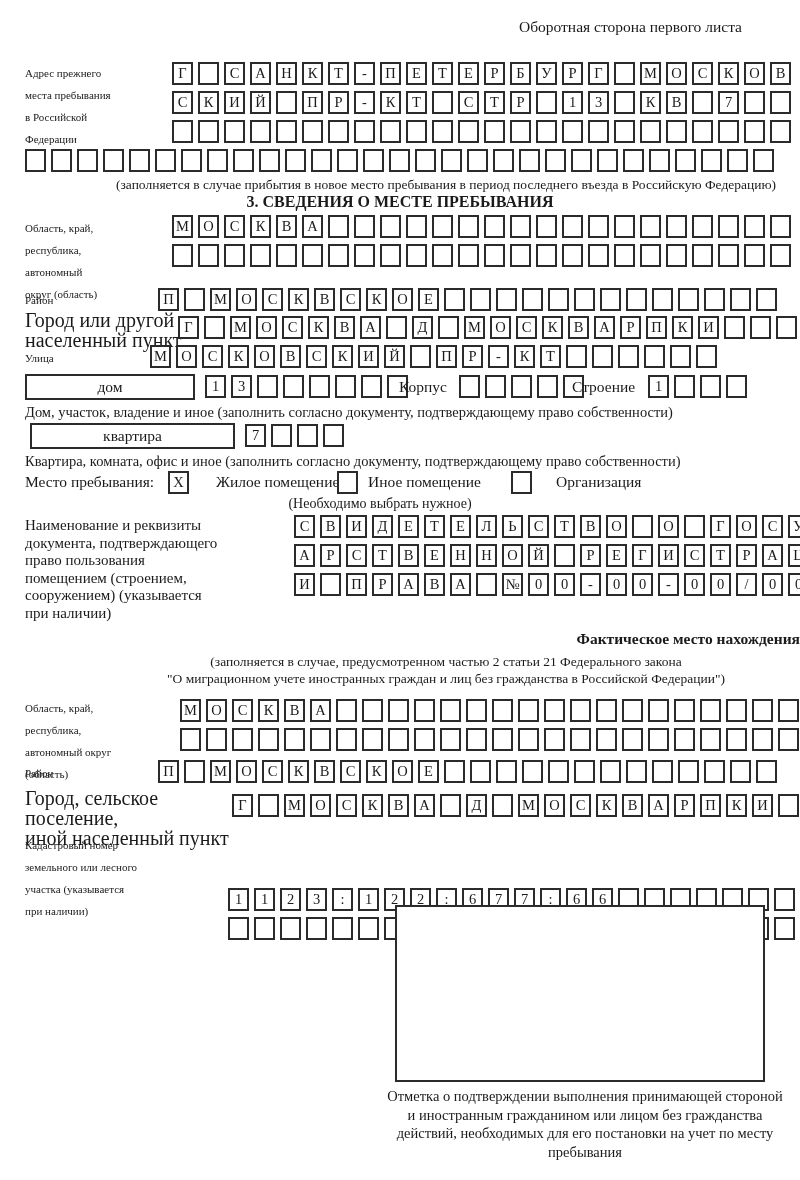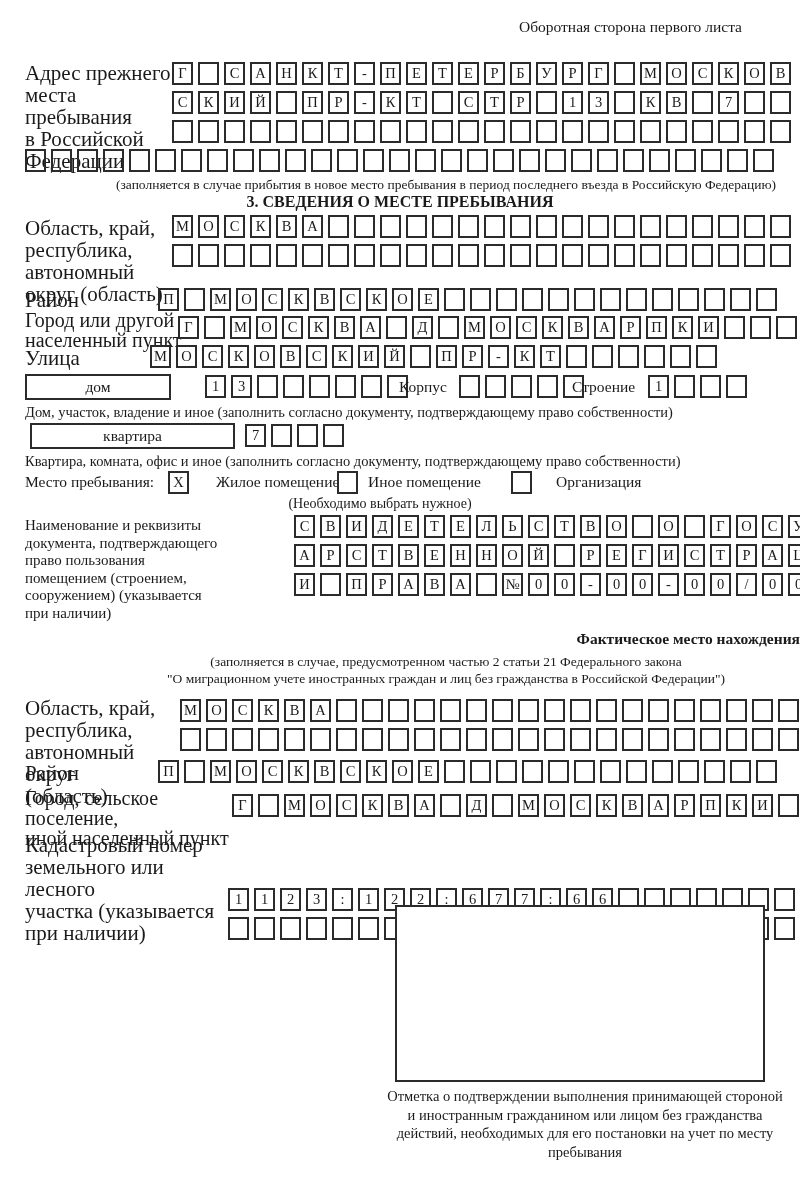--- a/index.html
+++ b/index.html
@@ -6,21 +6,21 @@
   html,body { background:#ffffff; }
   body {
     width: 800px; height: 1180px;
     font-family: "Liberation Serif", "DejaVu Serif", serif;
     color: #1a1a1a;
     position: relative;
     overflow: hidden;
   }
   .abs { position: absolute; }
   .label {
-    font-size: 21px; line-height: 22px; white-space: pre-line;
+    font-size: 11px; line-height: 22px; white-space: pre-line;
   }
   .label-tight { font-size: 15px; line-height: 17.5px; white-space: pre-line; }
   .label-2l { font-size: 20px; line-height: 20px; white-space: pre-line; }
   .caption { font-size: 14.5px; }
   .small-note { font-size: 13.5px; text-align: center; width: 800px; margin-left: 46px; }
   .title { font-size: 16px; font-weight: bold; text-align: center; width: 800px; }
   .boxrow { white-space: nowrap; height: 23px; }
   .boxrow + .boxrow { margin-top: 6px; }
   .cell {
     display: inline-block; width: 21px; height: 23px;
@@ -67,21 +67,21 @@
 <div class="abs label" style="left:25px; top:289px;">Район</div>
 <div class="abs boxrow" style="left:158px; top:288px;"><span class="cell">П</span><span class="cell">&nbsp;</span><span class="cell">М</span><span class="cell">О</span><span class="cell">С</span><span class="cell">К</span><span class="cell">В</span><span class="cell">С</span><span class="cell">К</span><span class="cell">О</span><span class="cell">Е</span><span class="cell">&nbsp;</span><span class="cell">&nbsp;</span><span class="cell">&nbsp;</span><span class="cell">&nbsp;</span><span class="cell">&nbsp;</span><span class="cell">&nbsp;</span><span class="cell">&nbsp;</span><span class="cell">&nbsp;</span><span class="cell">&nbsp;</span><span class="cell">&nbsp;</span><span class="cell">&nbsp;</span><span class="cell">&nbsp;</span><span class="cell">&nbsp;</span></div>
 
 <div class="abs label-2l" style="left:25px; top:310px; width:160px;">Город или другой
 населенный пункт</div>
 <div class="abs boxrow" style="left:178px; top:316px;"><span class="cell">Г</span><span class="cell">&nbsp;</span><span class="cell">М</span><span class="cell">О</span><span class="cell">С</span><span class="cell">К</span><span class="cell">В</span><span class="cell">А</span><span class="cell">&nbsp;</span><span class="cell">Д</span><span class="cell">&nbsp;</span><span class="cell">М</span><span class="cell">О</span><span class="cell">С</span><span class="cell">К</span><span class="cell">В</span><span class="cell">А</span><span class="cell">Р</span><span class="cell">П</span><span class="cell">К</span><span class="cell">И</span><span class="cell">&nbsp;</span><span class="cell">&nbsp;</span><span class="cell">&nbsp;</span></div>
 
 <div class="abs label" style="left:25px; top:347px;">Улица</div>
 <div class="abs boxrow" style="left:150px; top:345px;"><span class="cell">М</span><span class="cell">О</span><span class="cell">С</span><span class="cell">К</span><span class="cell">О</span><span class="cell">В</span><span class="cell">С</span><span class="cell">К</span><span class="cell">И</span><span class="cell">Й</span><span class="cell">&nbsp;</span><span class="cell">П</span><span class="cell">Р</span><span class="cell">-</span><span class="cell">К</span><span class="cell">Т</span><span class="cell">&nbsp;</span><span class="cell">&nbsp;</span><span class="cell">&nbsp;</span><span class="cell">&nbsp;</span><span class="cell">&nbsp;</span><span class="cell">&nbsp;</span></div>
 
-<div class="abs typebox" style="left:25px; top:374px; width:146px;">дом</div>
+<div class="abs typebox" style="left:25px; top:374px; width:170px;">дом</div>
 <div class="abs boxrow" style="left:205px; top:375px;"><span class="cell">1</span><span class="cell">3</span><span class="cell">&nbsp;</span><span class="cell">&nbsp;</span><span class="cell">&nbsp;</span><span class="cell">&nbsp;</span><span class="cell">&nbsp;</span><span class="cell">&nbsp;</span></div>
 <div class="abs inline-lbl" style="left:399px; top:378px;">Корпус</div>
 <div class="abs boxrow" style="left:459px; top:375px;"><span class="cell">&nbsp;</span><span class="cell">&nbsp;</span><span class="cell">&nbsp;</span><span class="cell">&nbsp;</span><span class="cell">&nbsp;</span></div>
 <div class="abs inline-lbl" style="left:572px; top:378px;">Строение</div>
 <div class="abs boxrow" style="left:648px; top:375px;"><span class="cell">1</span><span class="cell">&nbsp;</span><span class="cell">&nbsp;</span><span class="cell">&nbsp;</span></div>
 <div class="abs caption" style="left:25px; top:404px;">Дом, участок, владение и иное (заполнить согласно документу, подтверждающему право собственности)</div>
 
 <div class="abs typebox" style="left:30px; top:423px; width:205px;">квартира</div>
 <div class="abs boxrow" style="left:245px; top:424px;"><span class="cell">7</span><span class="cell">&nbsp;</span><span class="cell">&nbsp;</span><span class="cell">&nbsp;</span></div>
 <div class="abs caption" style="left:25px; top:453px;">Квартира, комната, офис и иное (заполнить согласно документу, подтверждающему право собственности)</div>

